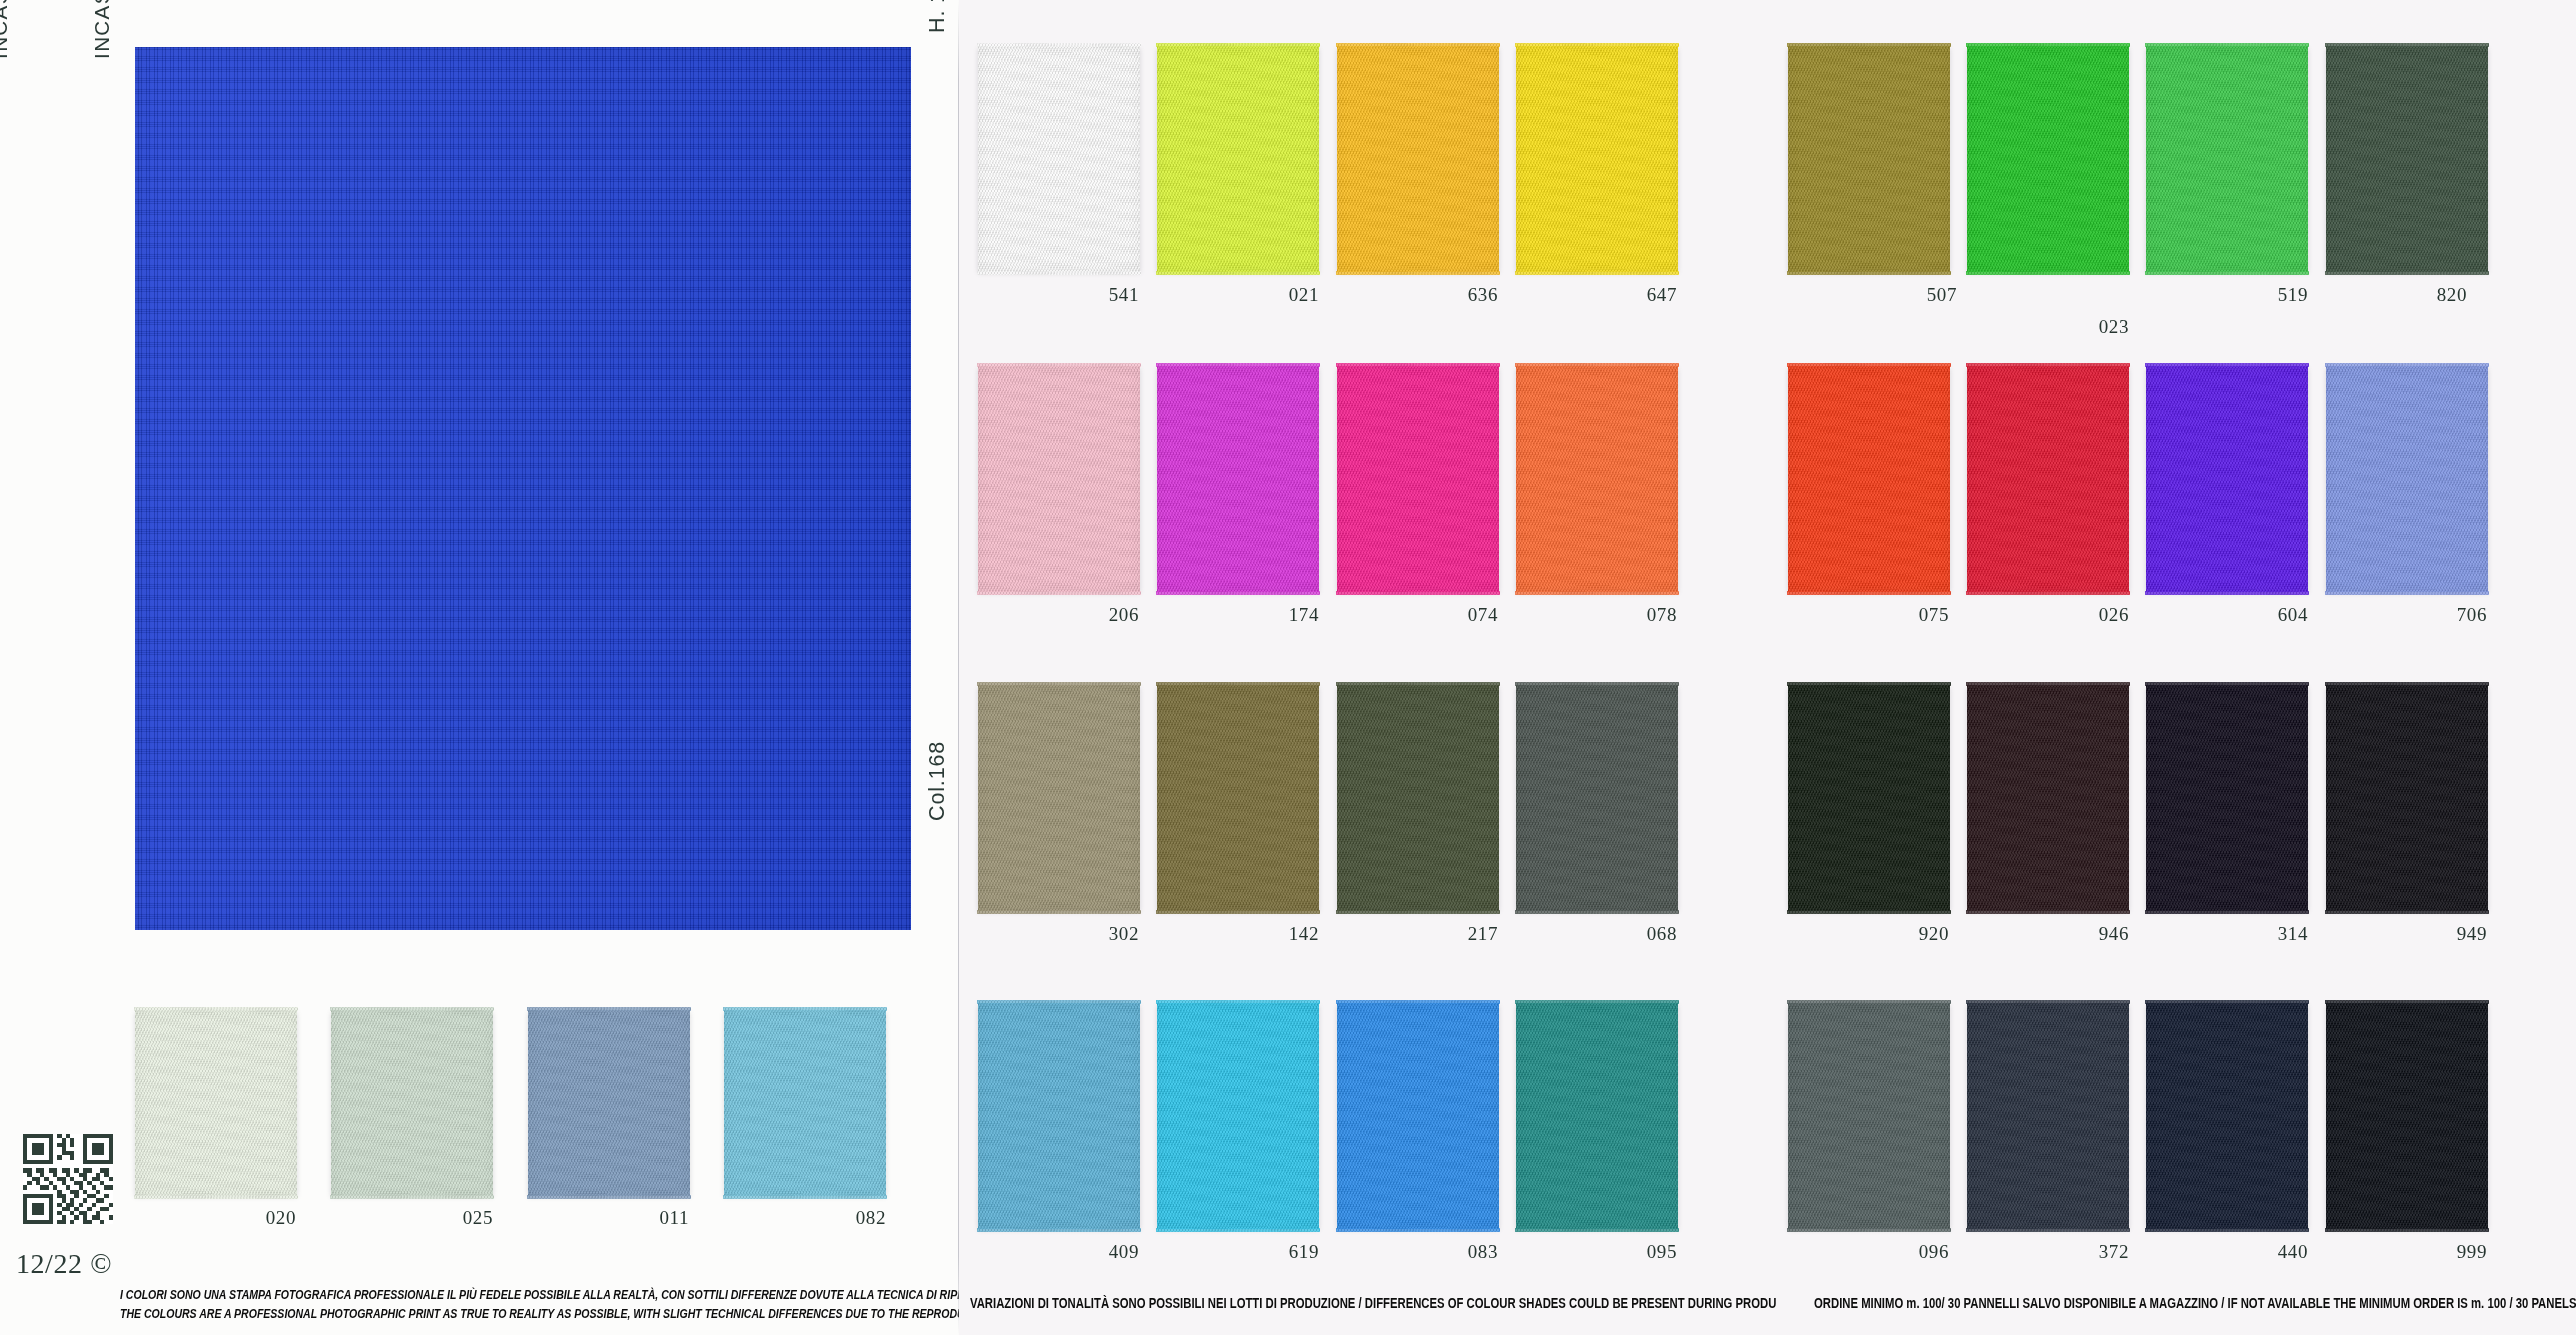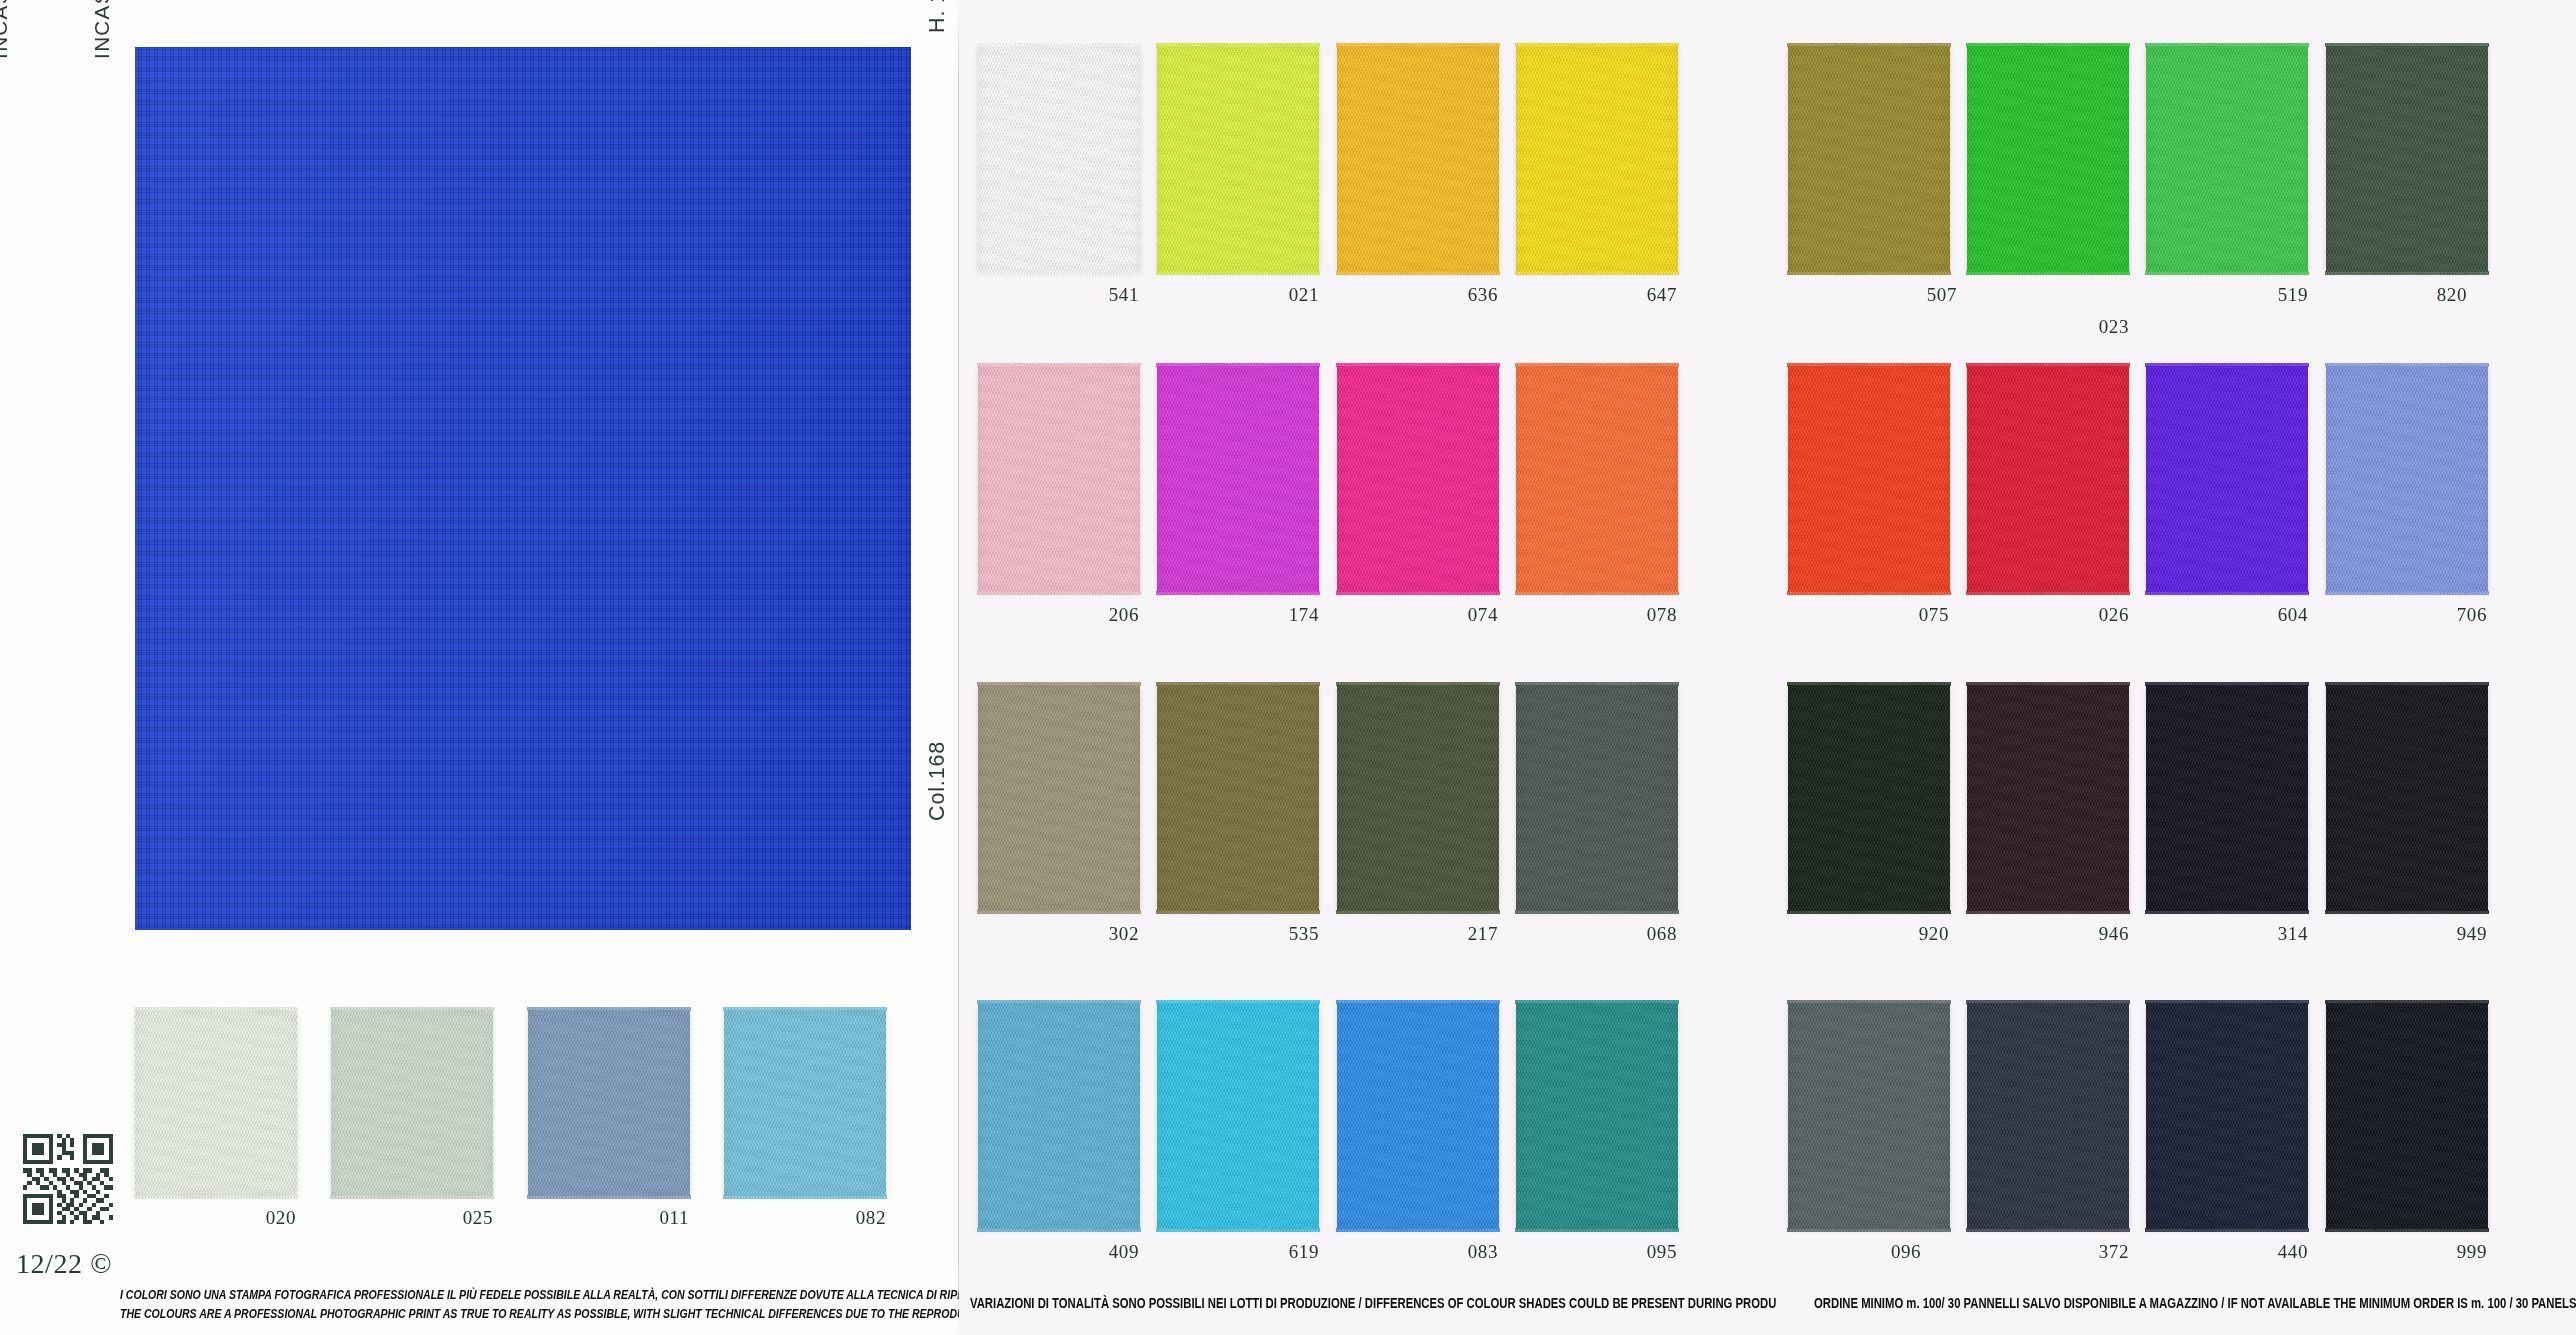--- a/index.html
+++ b/index.html
@@ -228,21 +228,21 @@
         <div class="code" style="left: 94px; top: 604px; width: 86px;">206</div>
         <div class="sw" style="left: 198px; top: 366px; width: 162px; height: 226px; background-color: rgb(214, 51, 217);"></div>
         <div class="code" style="left: 274px; top: 604px; width: 86px;">174</div>
         <div class="sw" style="left: 378px; top: 366px; width: 162px; height: 226px; background-color: rgb(244, 33, 143);"></div>
         <div class="code" style="left: 453px; top: 604px; width: 86px;">074</div>
         <div class="sw" style="left: 557px; top: 366px; width: 162px; height: 226px; background-color: rgb(251, 106, 51);"></div>
         <div class="code" style="left: 632px; top: 604px; width: 86px;">078</div>
         <div class="sw" style="left: 19px; top: 685px; width: 162px; height: 226px; background-color: rgb(155, 147, 117);"></div>
         <div class="code" style="left: 94px; top: 923px; width: 86px;">302</div>
         <div class="sw" style="left: 198px; top: 685px; width: 162px; height: 226px; background-color: rgb(120, 109, 58);"></div>
-        <div class="code" style="left: 274px; top: 923px; width: 86px;">535</div>
+        <div class="code" style="left: 274px; top: 923px; width: 86px;">142</div>
         <div class="sw" style="left: 378px; top: 685px; width: 162px; height: 226px; background-color: rgb(69, 79, 53);"></div>
         <div class="code" style="left: 453px; top: 923px; width: 86px;">217</div>
         <div class="sw" style="left: 557px; top: 685px; width: 162px; height: 226px; background-color: rgb(74, 83, 79);"></div>
         <div class="code" style="left: 632px; top: 923px; width: 86px;">068</div>
         <div class="sw" style="left: 19px; top: 1003px; width: 162px; height: 226px; background-color: rgb(92, 176, 212);"></div>
         <div class="code" style="left: 94px; top: 1241px; width: 86px;">409</div>
         <div class="sw" style="left: 198px; top: 1003px; width: 162px; height: 226px; background-color: rgb(46, 195, 232);"></div>
         <div class="code" style="left: 274px; top: 1241px; width: 86px;">619</div>
         <div class="sw" style="left: 378px; top: 1003px; width: 162px; height: 226px; background-color: rgb(43, 138, 232);"></div>
         <div class="code" style="left: 453px; top: 1241px; width: 86px;">083</div>
@@ -274,21 +274,21 @@
         <div class="code" style="left: 624px; top: 604px; width: 86px;">706</div>
         <div class="sw" style="left: 10.8px; top: 685px; width: 162px; height: 226px; background-color: rgb(19, 29, 18);"></div>
         <div class="code" style="left: 86px; top: 923px; width: 86px;">920</div>
         <div class="sw" style="left: 190px; top: 685px; width: 162px; height: 226px; background-color: rgb(39, 20, 24);"></div>
         <div class="code" style="left: 266px; top: 923px; width: 86px;">946</div>
         <div class="sw" style="left: 369px; top: 685px; width: 162px; height: 226px; background-color: rgb(16, 12, 27);"></div>
         <div class="code" style="left: 445px; top: 923px; width: 86px;">314</div>
         <div class="sw" style="left: 549px; top: 685px; width: 162px; height: 226px; background-color: rgb(16, 15, 21);"></div>
         <div class="code" style="left: 624px; top: 923px; width: 86px;">949</div>
         <div class="sw" style="left: 10.8px; top: 1003px; width: 162px; height: 226px; background-color: rgb(81, 94, 94);"></div>
-        <div class="code" style="left: 86px; top: 1241px; width: 86px; text-align: center;">096</div>
+        <div class="code" style="left: 86px; top: 1241px; width: 86px;">096</div>
         <div class="sw" style="left: 190px; top: 1003px; width: 162px; height: 226px; background-color: rgb(38, 46, 61);"></div>
         <div class="code" style="left: 266px; top: 1241px; width: 86px;">372</div>
         <div class="sw" style="left: 369px; top: 1003px; width: 162px; height: 226px; background-color: rgb(17, 26, 47);"></div>
         <div class="code" style="left: 445px; top: 1241px; width: 86px;">440</div>
         <div class="sw" style="left: 549px; top: 1003px; width: 162px; height: 226px; background-color: rgb(12, 15, 22);"></div>
         <div class="code" style="left: 624px; top: 1241px; width: 86px;">999</div>
       </div>
     <div class="foot foot-right" style="left:37px;">ORDINE MINIMO m. 100/ 30 PANNELLI SALVO DISPONIBILE A MAGAZZINO / IF NOT AVAILABLE THE MINIMUM ORDER IS m. 100 / 30 PANELS</div>
   </div>
 

